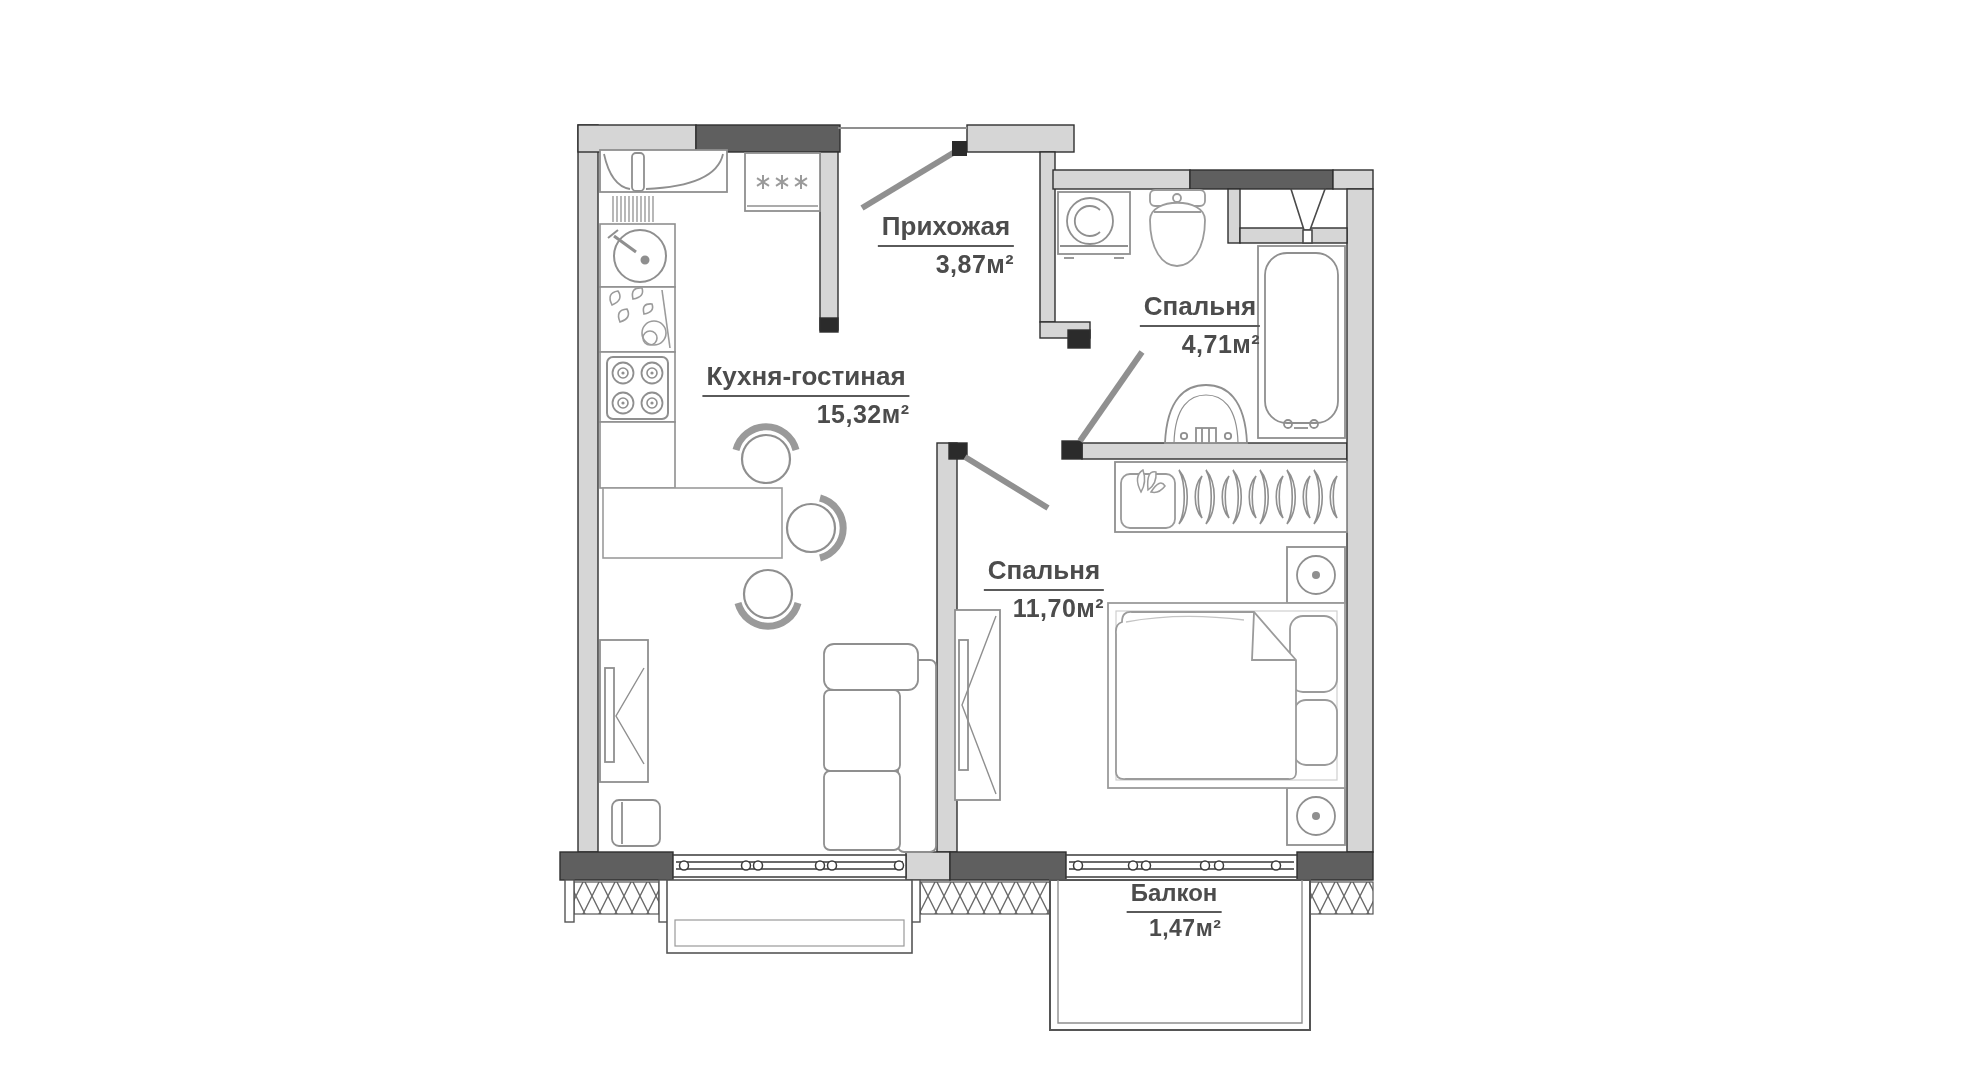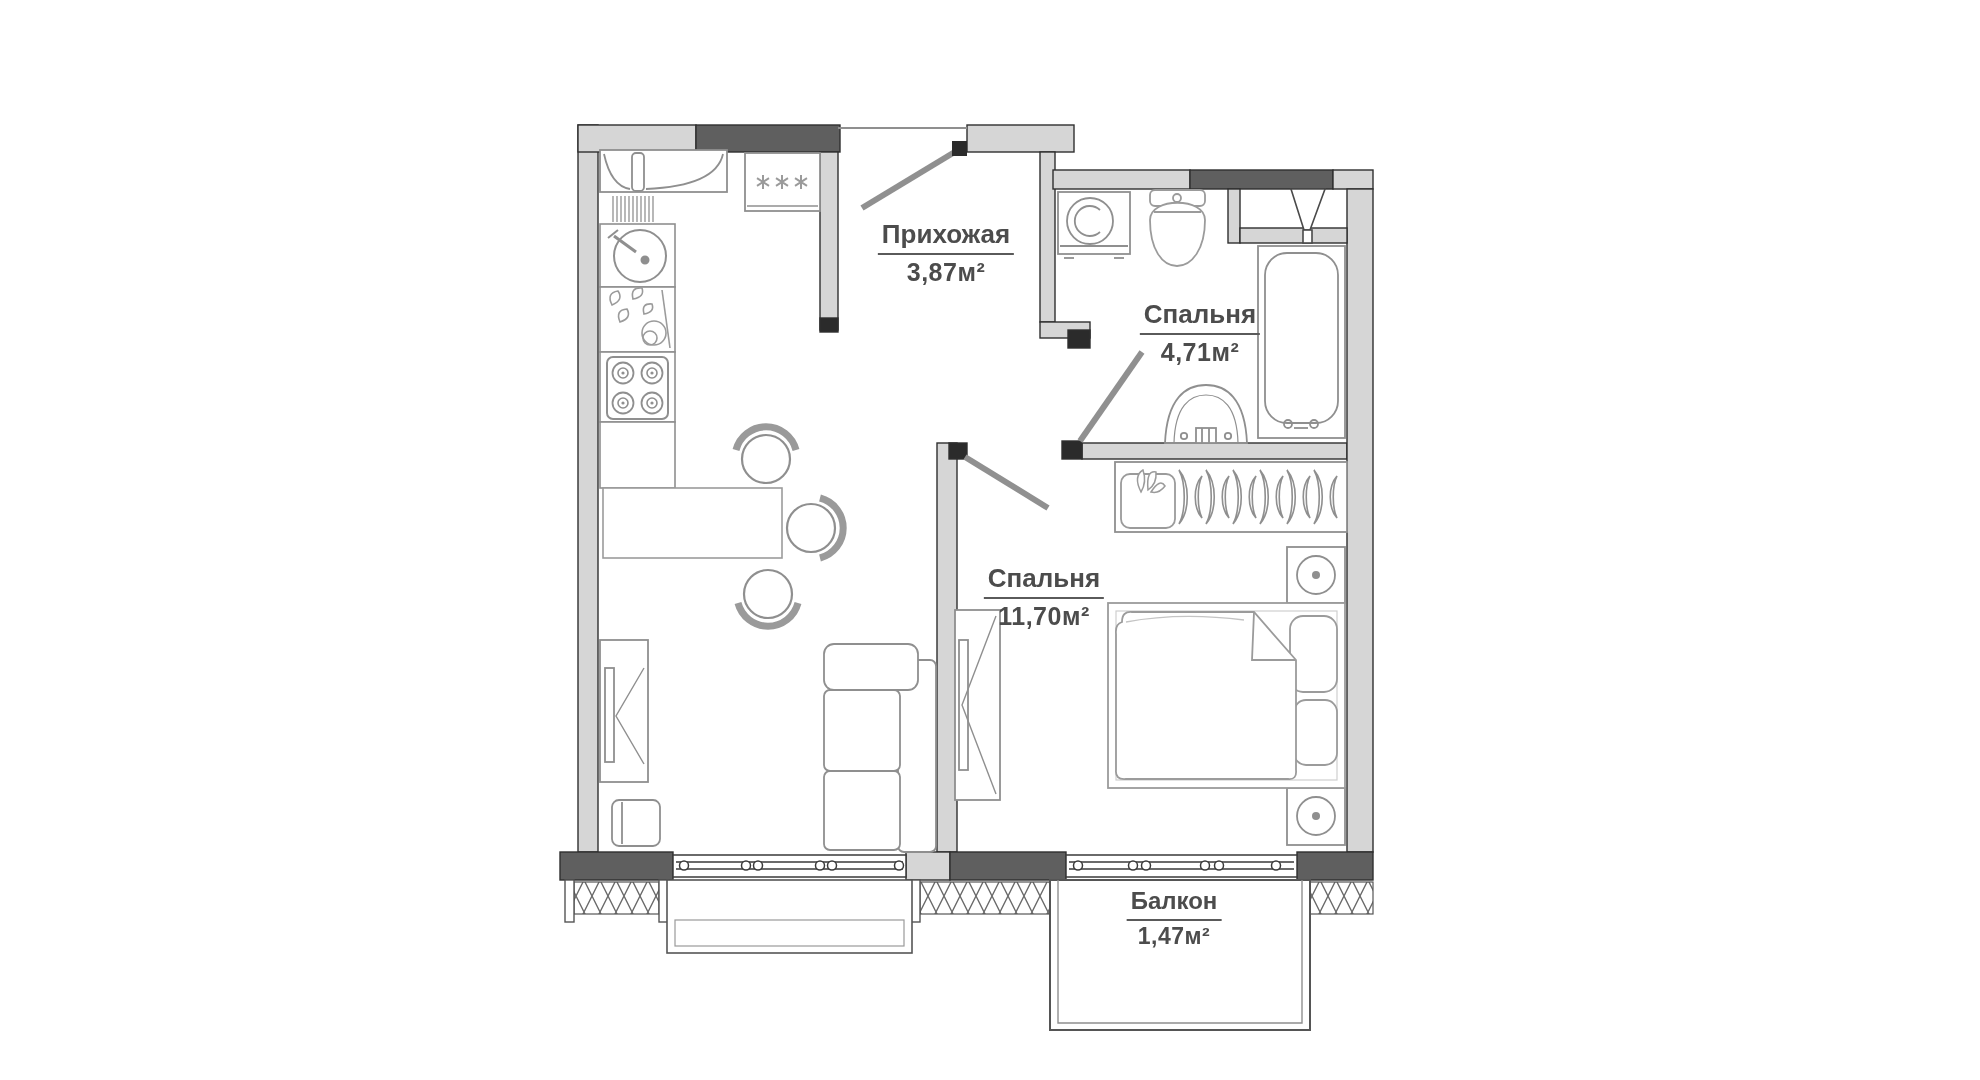--- a/index.html
+++ b/index.html
@@ -1,22 +1,22 @@
 <!DOCTYPE html>
 <html><head>
 <meta charset="utf-8">
 <style>
   html,body{margin:0;padding:0;background:#ffffff;}
   #stage{position:relative;width:1980px;height:1080px;background:#ffffff;overflow:hidden;
          font-family:"Liberation Sans", sans-serif;}
   #plan-svg{position:absolute;left:0;top:0;}
   .room-label{position:absolute;transform:translateX(-50%);text-align:center;color:#4c4c4c;
               font-weight:600;line-height:1.12;white-space:nowrap;}
-  .room-name{display:inline-block;font-size:26px;border-bottom:2px solid #5a5a5a;padding:0 4px 4px;margin-top:8px;}
-  .room-area{display:block;font-size:25px;margin-top:3px;letter-spacing:.5px;}
+  .room-name{display:inline-block;font-size:26px;border-bottom:2px solid #5a5a5a;padding:0 4px 4px;}
+  .room-area{display:block;font-size:25px;margin-top:3px;letter-spacing:.5px;text-align:right;}
   .room-label.small .room-name{font-size:24px;}
   .room-label.small .room-area{font-size:23px;}
 </style>
 </head>
 <body>
 
 <div id="stage">
 
 <svg id="plan-svg" width="1980" height="1080" viewBox="0 0 1980 1080">
   <defs>
@@ -291,20 +291,24 @@
     <rect x="955" y="610" width="45" height="190"></rect>
     <rect x="959" y="640" width="9" height="130"></rect>
     <path d="M996,616 L962,705 L996,794" fill="none" stroke-width="1.4"></path>
   </g>
 </svg>
 
   <div class="room-label" style="left:946px;top:212px">
     <span class="room-name">Прихожая</span>
     <span class="room-area">3,87м²</span>
   </div>
+  <div class="room-label" style="left:806px;top:362px">
+    <span class="room-name">Кухня-гостиная</span>
+    <span class="room-area">15,32м²</span>
+  </div>
   <div class="room-label" style="left:1200px;top:292px">
     <span class="room-name">Спальня</span>
     <span class="room-area">4,71м²</span>
   </div>
   <div class="room-label" style="left:1044px;top:556px">
     <span class="room-name">Спальня</span>
     <span class="room-area">11,70м²</span>
   </div>
   <div class="room-label small" style="left:1174px;top:880px">
     <span class="room-name">Балкон</span>

